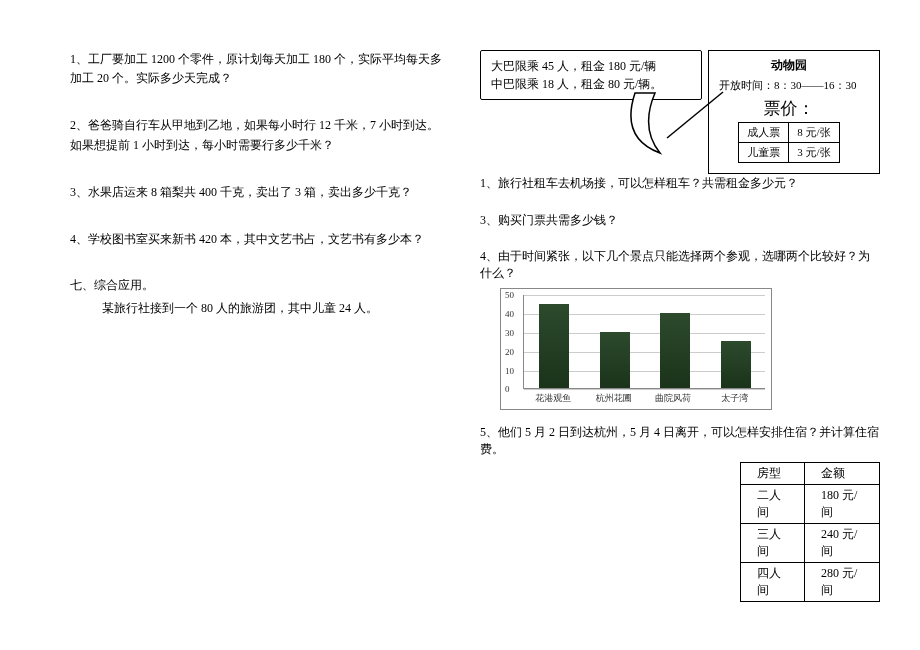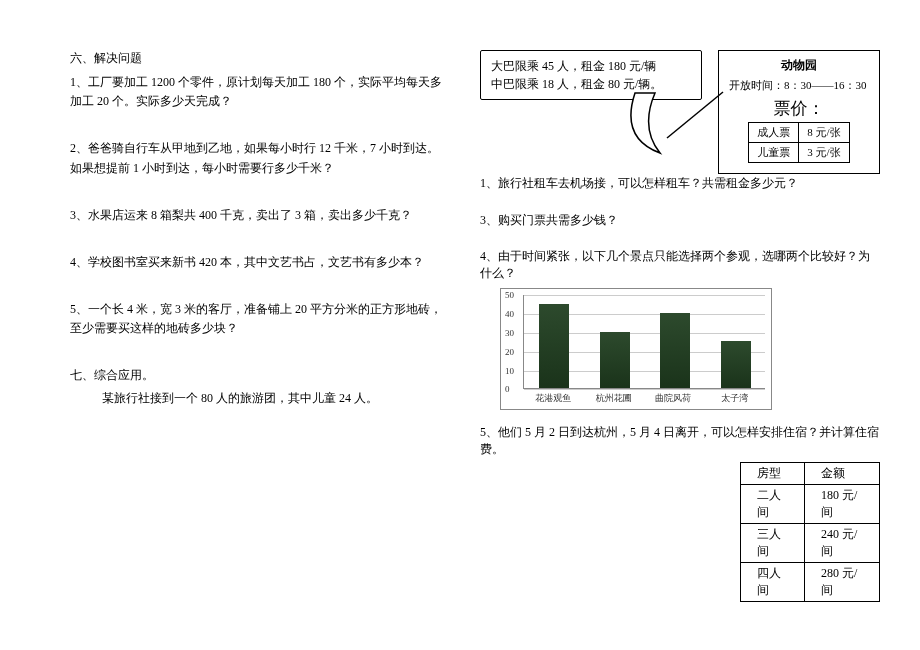--- a/index.html
+++ b/index.html
@@ -46,21 +46,21 @@
     left: 150px;
     top: 38px;
   }
   .bubble-tail svg { display: block; }
 
   .info-box {
     position: absolute;
     right: 0;
     top: 0;
     border: 1.5px solid #000;
-    padding: 6px 10px 10px 10px;
+    padding: 6px 20px 10px 10px;
     width: 140px;
     text-align: center;
   }
   .info-box .title { font-weight: bold; margin-bottom: 4px; }
   .info-box .time { font-size: 11px; margin-bottom: 4px; text-align: left;}
   .info-box .price-label { font-size: 17px; text-align: center; margin-bottom: 2px;}
   .price-table {
     border-collapse: collapse;
     margin: 0 auto;
   }
@@ -115,26 +115,24 @@
     border: 1px solid #000;
     padding: 2px 16px;
     font-size: 12px;
   }
 </style>
 </head>
 <body>
 
 <div class="page">
   <div class="col col-left">
-    <div class="section-title">六、解决问题</div>
     <div class="q">1、工厂要加工 1200 个零件，原计划每天加工 180 个，实际平均每天多加工 20 个。实际多少天完成？</div>
     <div class="q">2、爸爸骑自行车从甲地到乙地，如果每小时行 12 千米，7 小时到达。如果想提前 1 小时到达，每小时需要行多少千米？</div>
     <div class="q">3、水果店运来 8 箱梨共 400 千克，卖出了 3 箱，卖出多少千克？</div>
     <div class="q">4、学校图书室买来新书 420 本，其中文艺书占，文艺书有多少本？</div>
-    <div class="q">5、一个长 4 米，宽 3 米的客厅，准备铺上 20 平方分米的正方形地砖，至少需要买这样的地砖多少块？</div>
     <div class="section-title">七、综合应用。</div>
     <div class="indent">某旅行社接到一个 80 人的旅游团，其中儿童 24 人。</div>
   </div>
 
   <div class="col col-right">
     <div class="bubble-wrap">
       <div class="speech-bubble">
         <div>大巴限乘 45 人，租金 180 元/辆</div>
         <div>中巴限乘 18 人，租金 80 元/辆。</div>
       </div>

